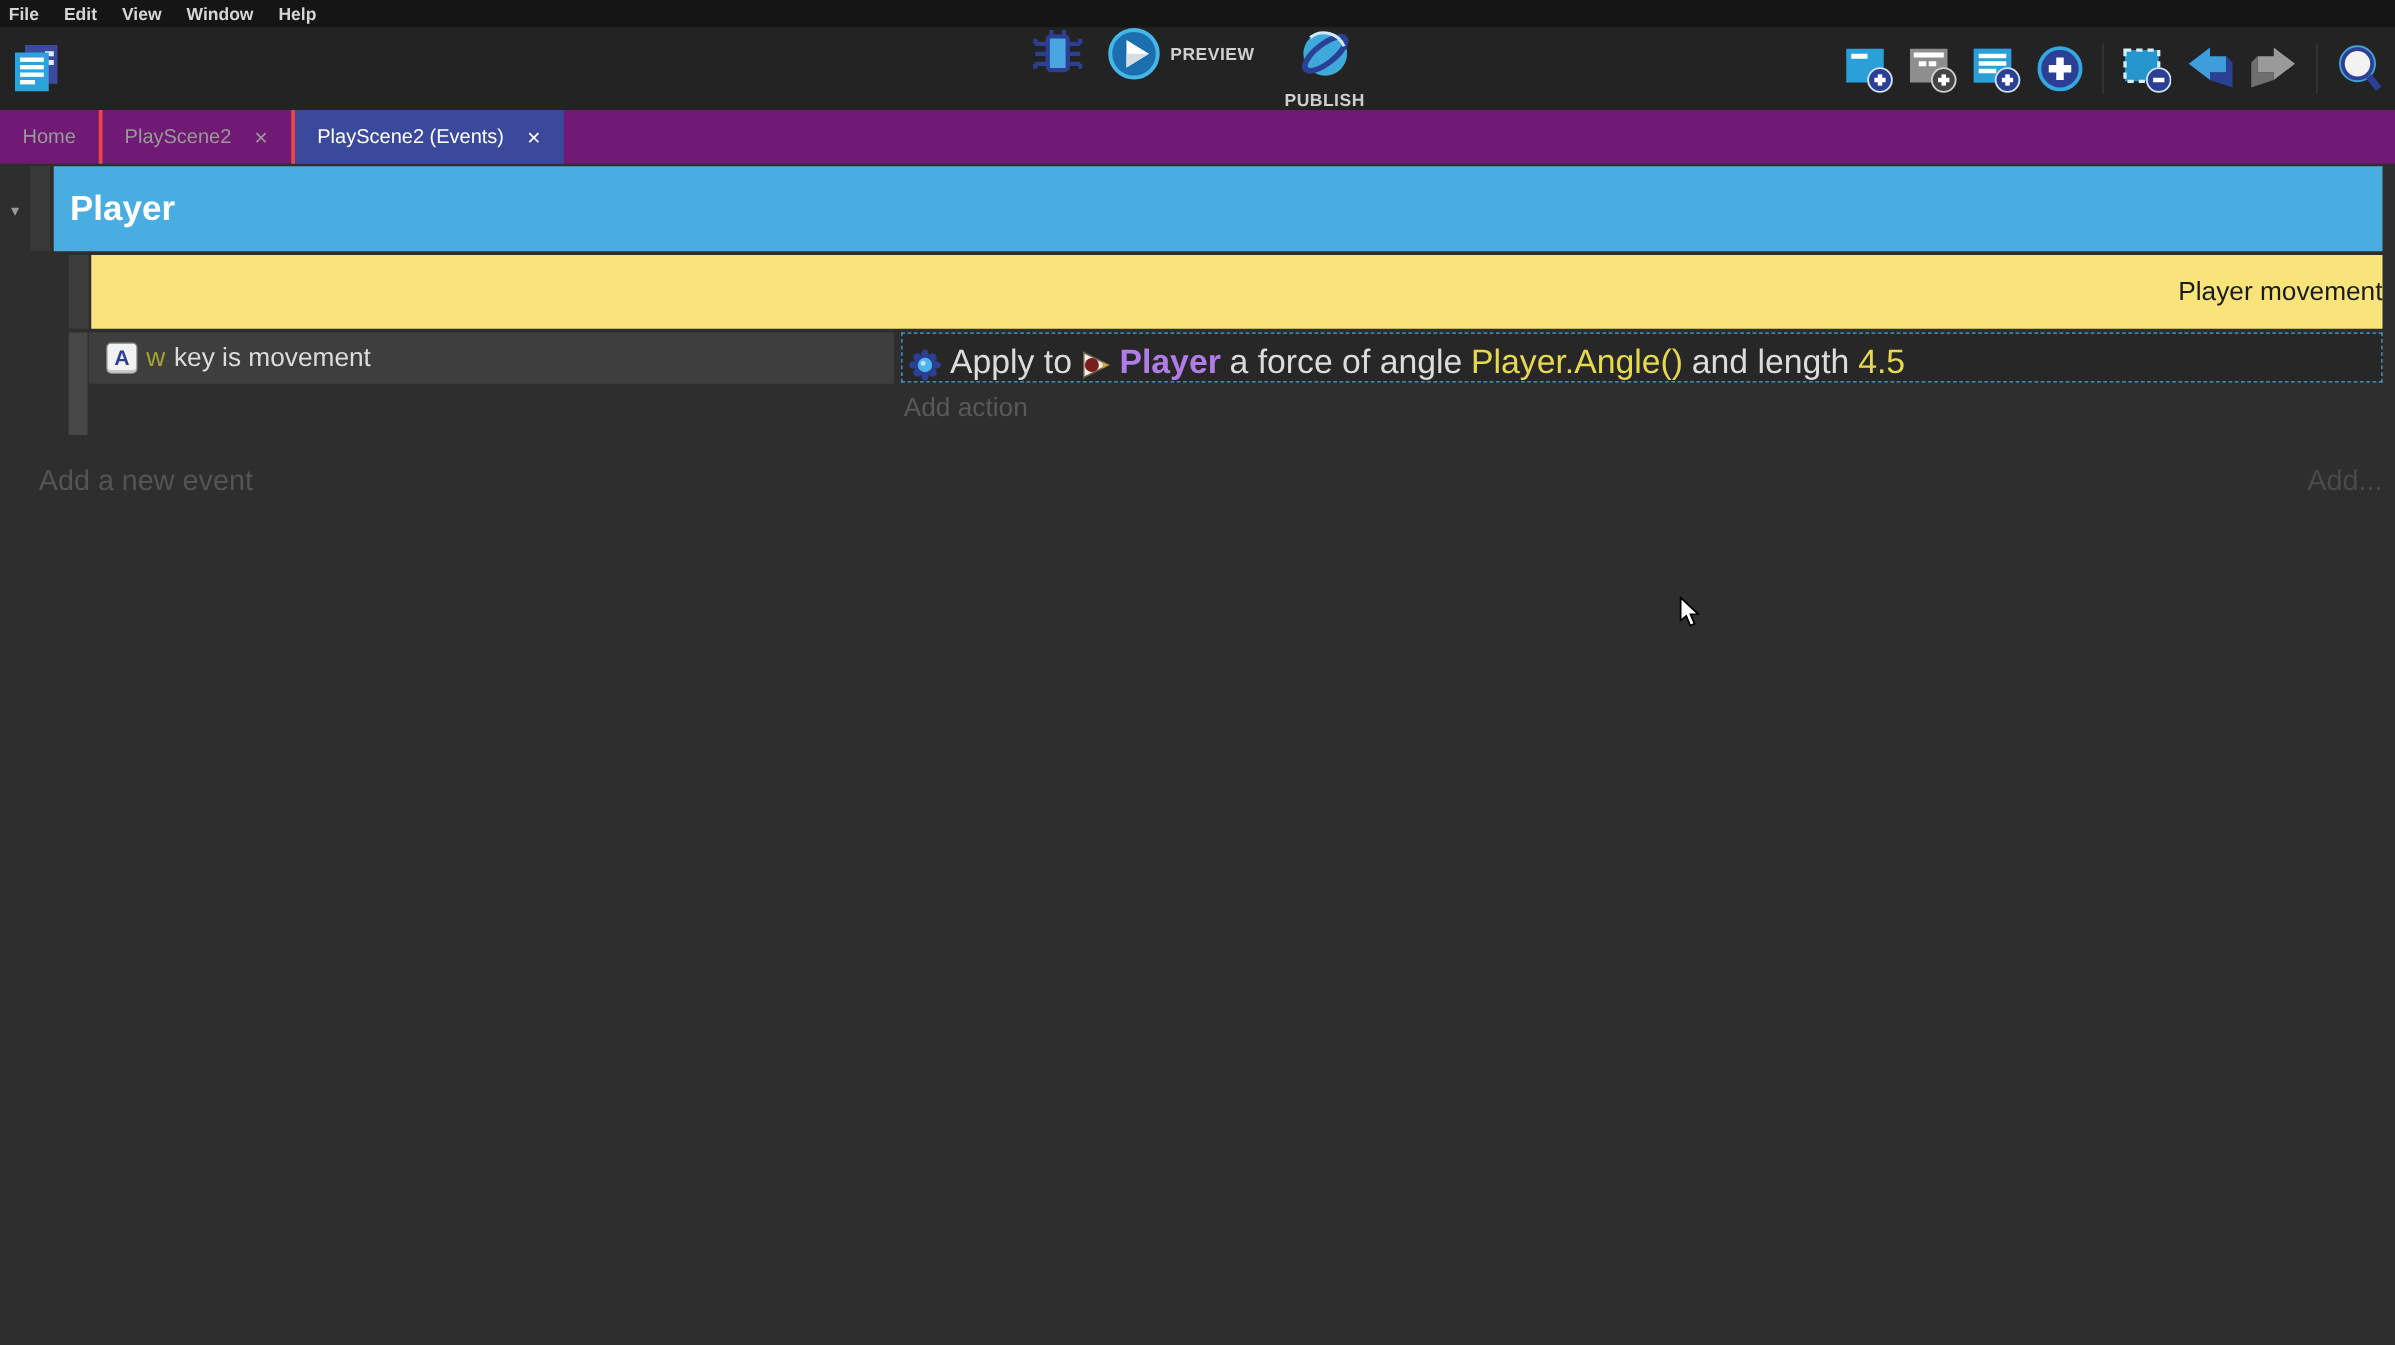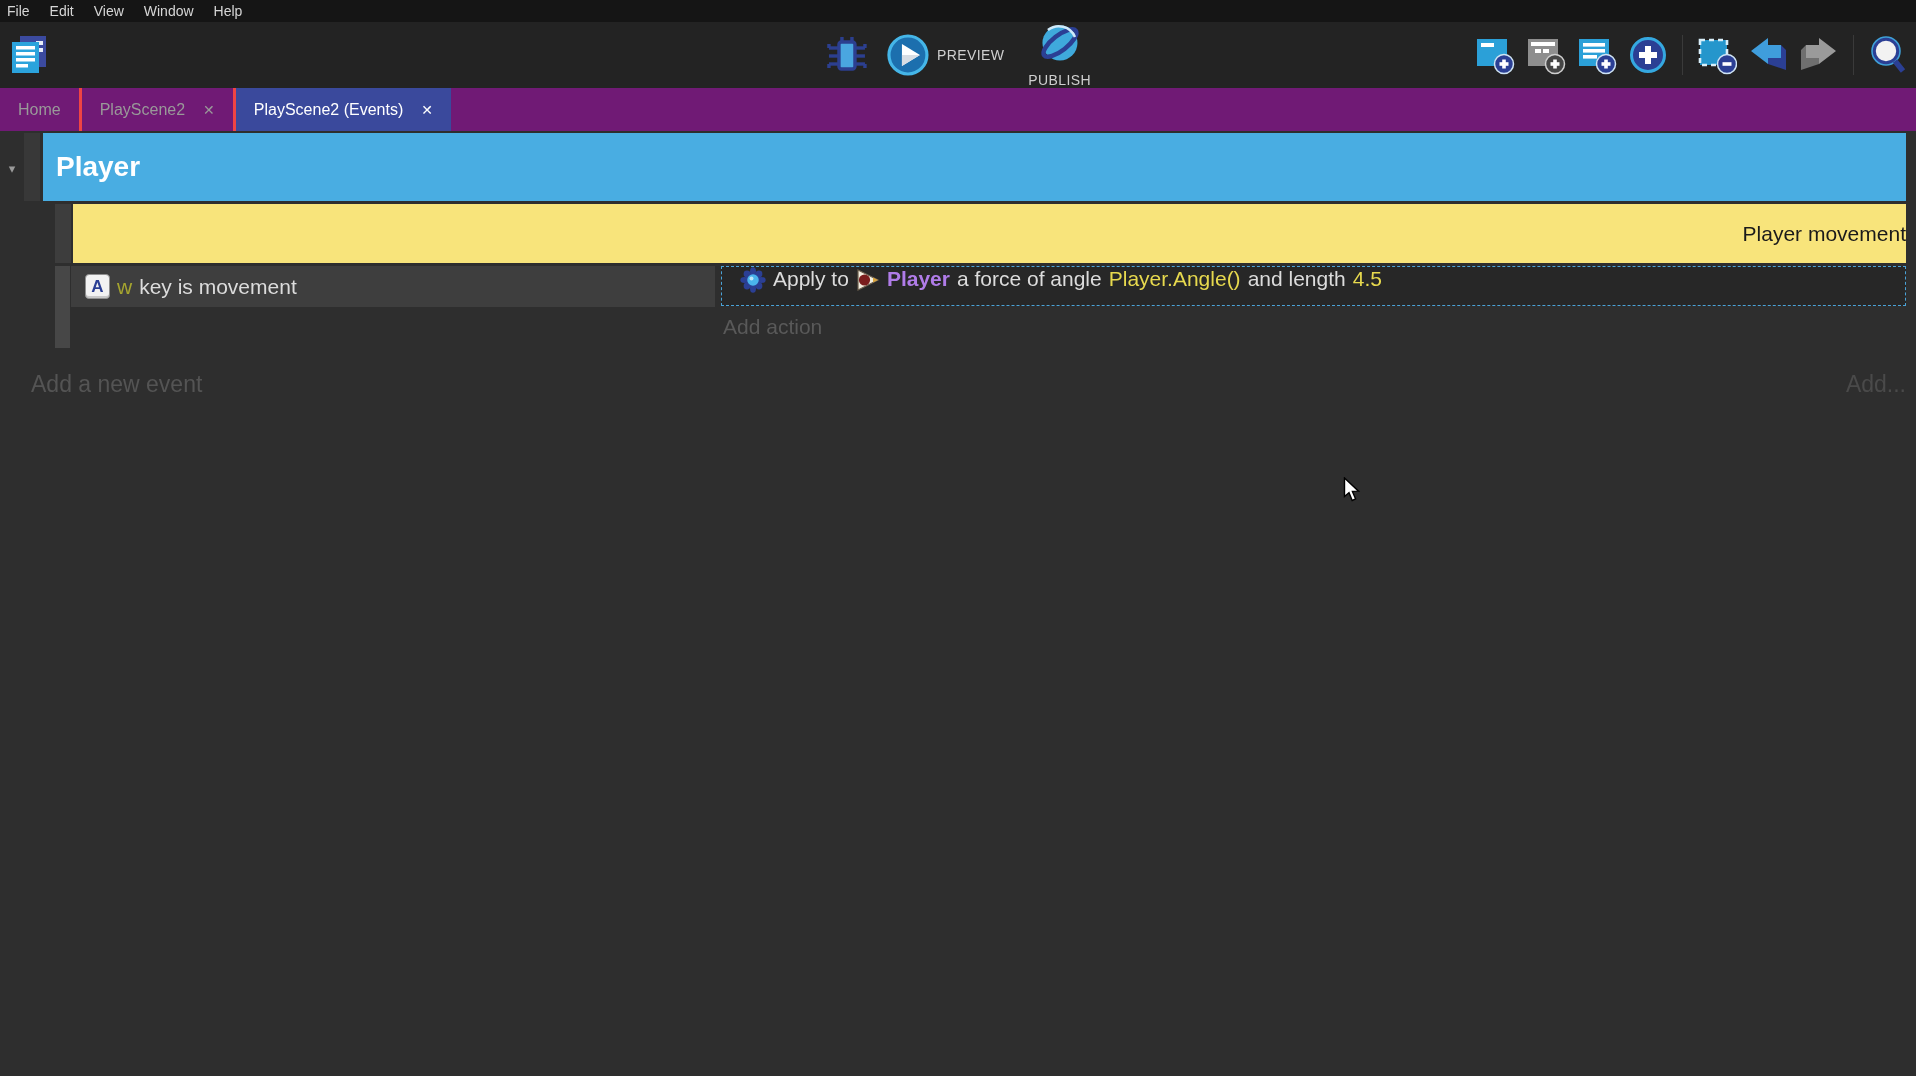--- a/index.html
+++ b/index.html
@@ -7,36 +7,36 @@
   body {
     font-family:"Liberation Sans", sans-serif;
     background:#2e2e2e;
     color:#dcdcdc;
     position:relative;
   }
 
   
   .menubar {
     height:22px; background:#151515; display:flex; align-items:center;
-    padding-left:7px; gap:0;
+    padding-left:7px; gap:0;font-weight:bold;
   }
   .menubar .menu-item {
     color:#d6d6d6; font-size:14px; padding:0 10px; cursor:default; line-height:22px;
   }
   .menubar .menu-item:first-child { padding-left:0; }
 
   
   .toolbar {
     height:66px; background:#232323; position:relative;
     display:flex; align-items:center;
   }
   .toolbar .left-zone { position:absolute; left:8px; top:0; height:66px; display:flex; align-items:center; }
   .toolbar .center-zone {
     position:absolute; left:50%; transform:translateX(-50%);
-    top:0; height:66px; display:flex; align-items:center; gap:10px;
+    top:0; height:66px; display:flex; align-items:flex-start; gap:10px;font-weight:bold;
   }
   .toolbar .right-zone {
     position:absolute; right:8px; top:0; height:66px;
     display:flex; align-items:center; gap:11px;
   }
   .tool-btn { display:flex; align-items:center; gap:8px; cursor:pointer; }
   .tool-label { font-size:14px; color:#cfcfcf; letter-spacing:0.4px; }
   .toolbar .sep { width:1px; height:40px; background:#3a3a3a; margin:0 3px; }
   .icon-btn { display:flex; align-items:center; justify-content:center; cursor:pointer; }
 
@@ -91,21 +91,21 @@
     display:flex; align-items:center; justify-content:center;
     color:#2b3f94; font-weight:bold; font-size:17px;
     box-shadow:inset 0 -2px 0 #c9c9c9;
   }
   .key-name { color:#a6a52f; }
   .cond-text { color:#dcdcdc; }
   .placeholder { height:42px; display:flex; align-items:center; color:#595959; font-size:21px; cursor:pointer; }
   .act-col { flex:1; margin-left:6px; }
   .action-box {
     border:1px dashed #4aa3d8; background:#272727; height:40px;
-    display:flex; align-items:flex-start; gap:7px; padding-left:18px; font-size:21px;
+    display:flex; align-items:flex-end; gap:7px; padding-left:5px; font-size:27px;
     cursor:pointer;
   }
   .act-text { color:#dcdcdc; }
   .obj-name { color:#b07ce8; font-weight:bold; }
   .expr { color:#e7d94e; }
   .act-col .placeholder { padding-left:2px; }
 
   
   .footer-line {
     margin-top:23px; display:flex; justify-content:space-between;

